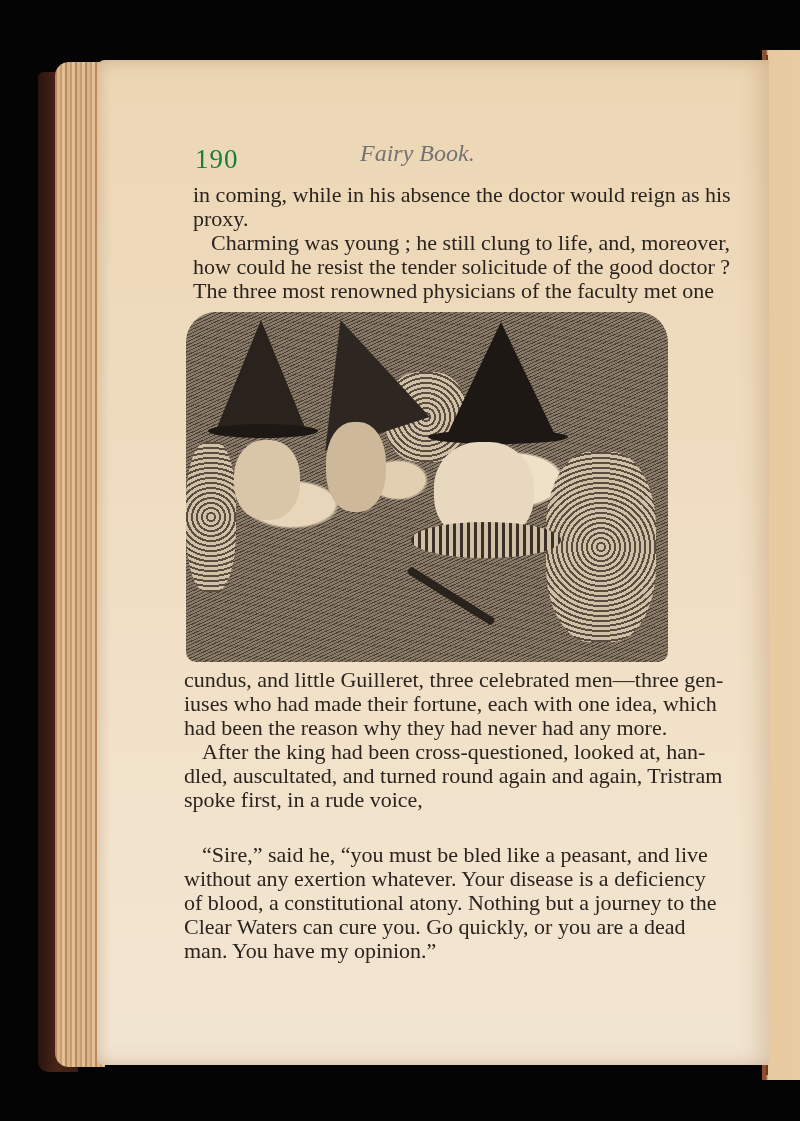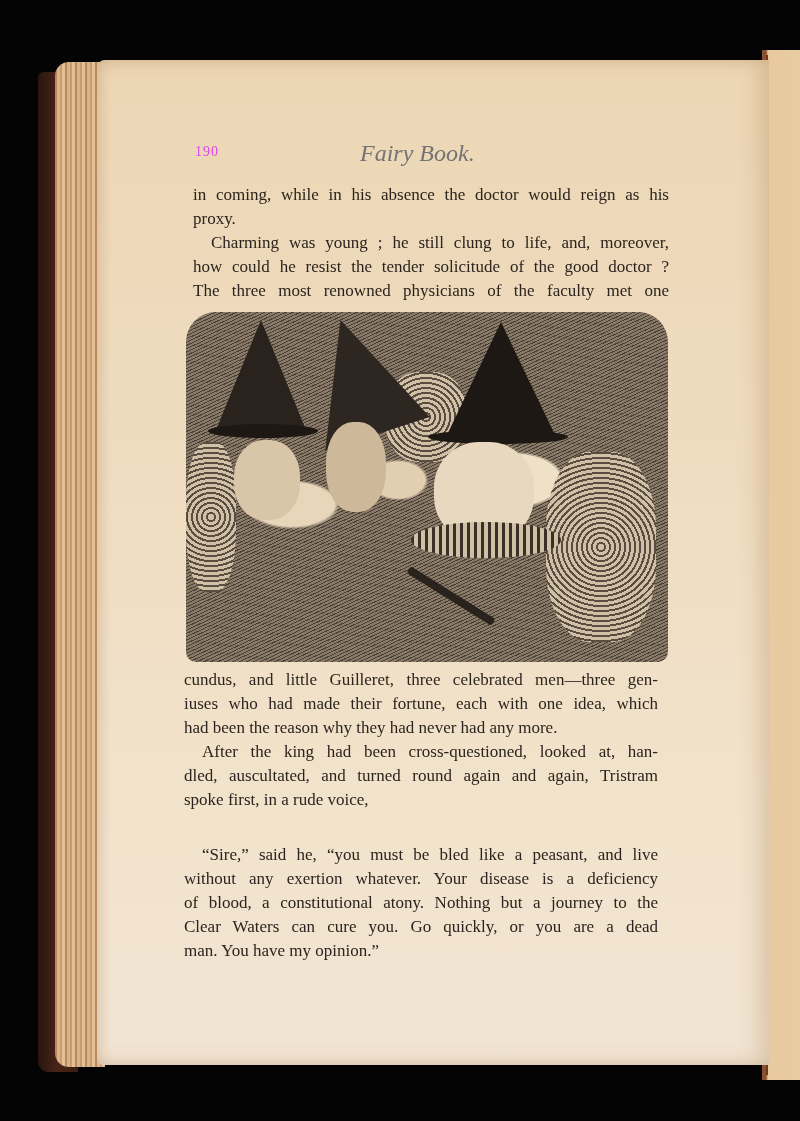--- a/index.html
+++ b/index.html
@@ -24,23 +24,23 @@
     box-shadow: inset -10px 0 20px rgba(160,110,60,0.25), inset 6px 0 10px rgba(150,100,60,0.15);
   }
   .gutter {
     position:absolute; left:762px; top:50px; width:38px; height:1030px;
     background:linear-gradient(90deg,#8a5030 0 4px,#e8c9a0 6px,#e9cba2 100%);
   }
   .gutter-line {
     position:absolute; left:766px; top:55px; width:2px; height:1020px; background:#6a3a1c;
   }
   .running-head { position:absolute; left:195px; top:140px; width:470px; height:30px; }
-  .page-number { position:absolute; left:0; top:4px; font-size:14px; color:#d946ef; letter-spacing:1px; }
+  .page-number { position:absolute; left:0; top:4px; font-size:27px; color:#15803d; letter-spacing:1px; }
   .book-title { position:absolute; left:165px; top:0; font-size:24px; font-style:italic; color:#737373; }
-  .para { position:absolute; left:193px; width:476px; font-size:17px; line-height:24px; color:#2b241e; text-align:justify;font-family:Liberation Serif, serif; }
+  .para { position:absolute; left:193px; width:476px; font-size:22px; line-height:24px; color:#2b241e; text-align:justify;font-family:Liberation Serif, serif; }
   .para .line { display:block; white-space:nowrap; text-align-last:justify; text-align:justify; height:24px; }
   .para .line.last { text-align-last:left; }
   .illustration {
     position:absolute; left:186px; top:312px; width:482px; height:350px;
     border-radius:30px 30px 10px 10px;
     background:
       radial-gradient(ellipse at 22% 55%, #e8d6bb 0 8%, transparent 9%),
       radial-gradient(ellipse at 44% 48%, #e2cfb2 0 7%, transparent 8%),
       radial-gradient(ellipse at 68% 48%, #efe0c8 0 10%, transparent 11%),
       repeating-linear-gradient(155deg,#4a4038 0 1px,#8a7a68 1px 3px),

